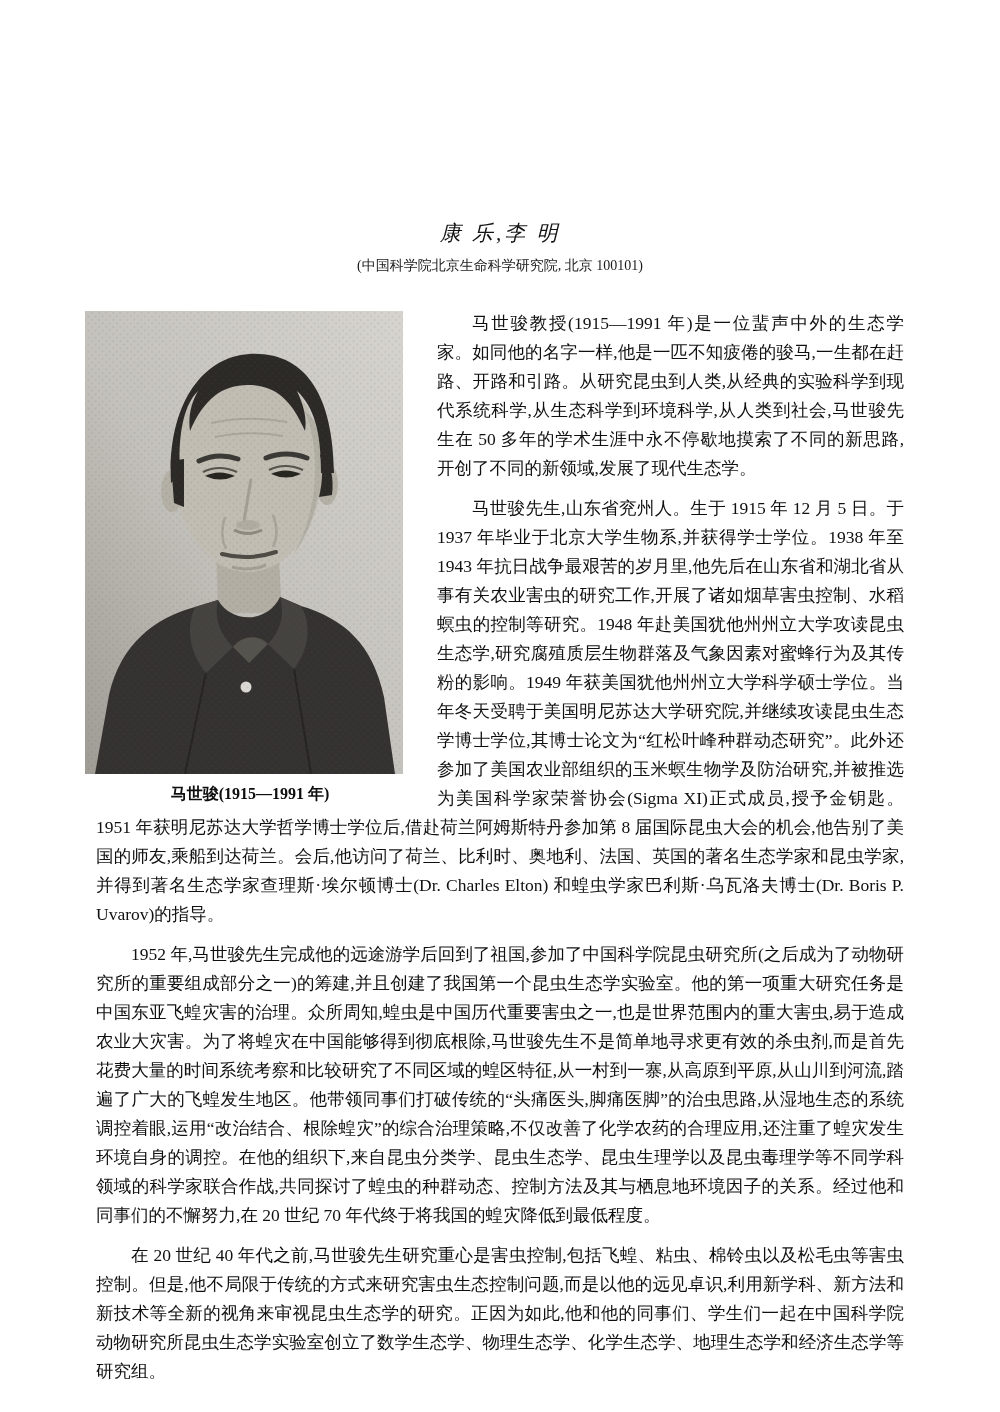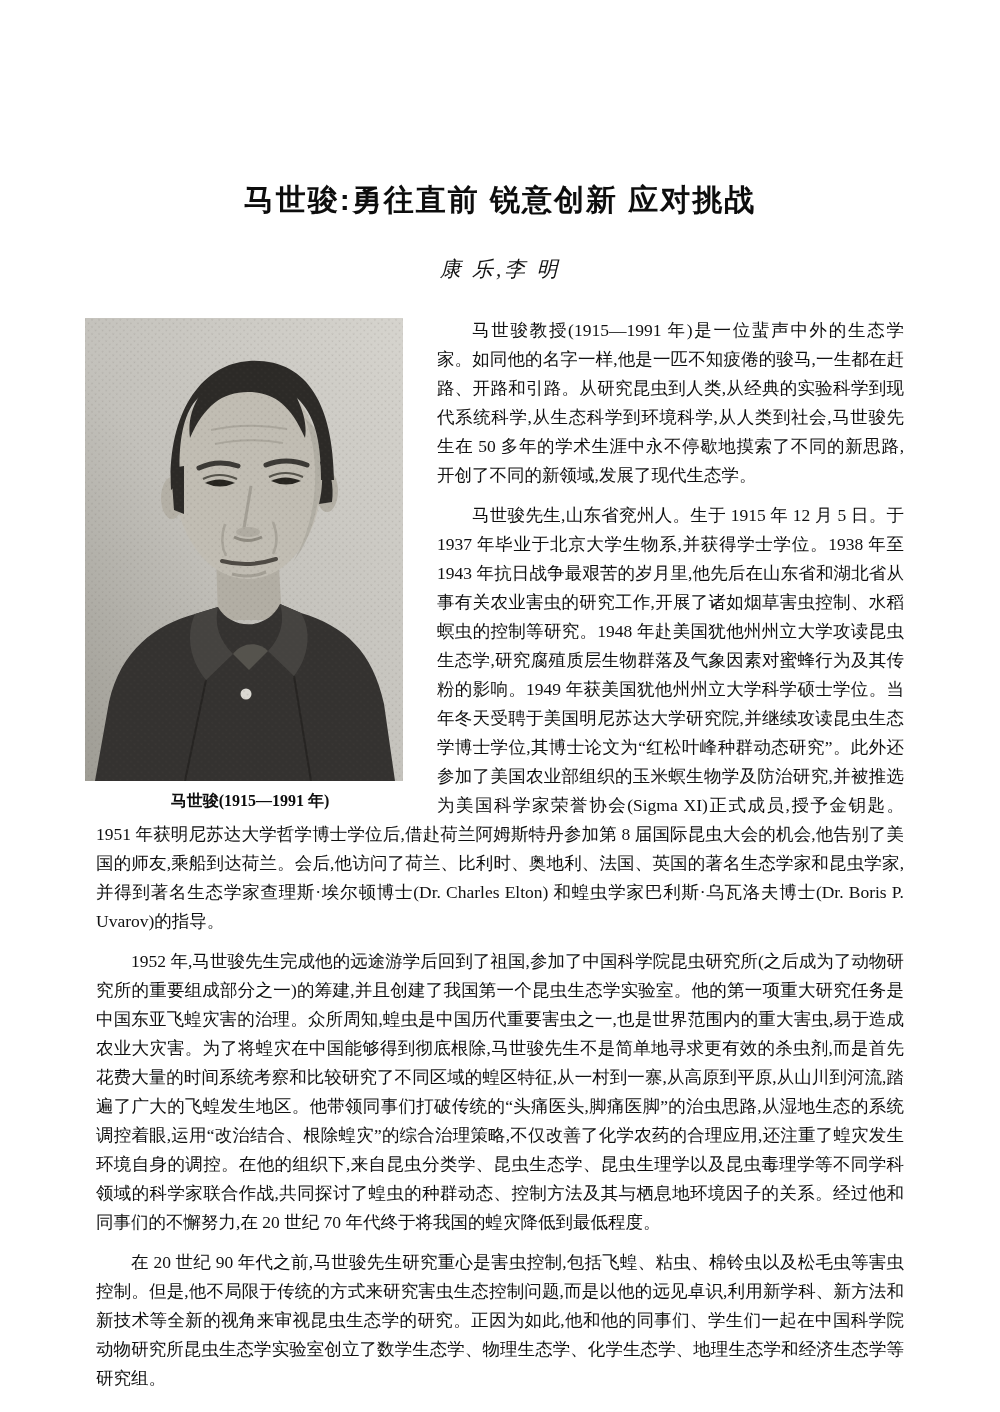--- a/index.html
+++ b/index.html
@@ -75,24 +75,24 @@
     font-size: 16px;
     line-height: 22px;
     color: #0d0d0d;
   }
 </style>
 </head>
 <body>
 
 <div class="page">
 
-  <h1 class="title">马世骏:勇往直前 锐意创新 应对挑战</h1>
 
   <div class="authors">康 乐,李 明</div>
 
+  <div class="affiliation">(中国科学院北京生命科学研究院, 北京 100101)</div>
 
   <div class="article">
 
     <figure class="portrait">
       <svg viewBox="0 0 318 463" xmlns="http://www.w3.org/2000/svg" role="img">
         <defs>
           <linearGradient id="bg" x1="1" y1="0" x2="0" y2="1">
             <stop offset="0" stop-color="#d6d4ce"></stop>
             <stop offset="0.55" stop-color="#c3c1bb"></stop>
             <stop offset="1" stop-color="#9e9c94"></stop>
@@ -155,16 +155,16 @@
         <circle cx="161" cy="376" r="5.5" fill="#dbd9d3"></circle>
 
         <rect width="318" height="463" fill="url(#dots)"></rect>
       </svg>
       <figcaption>马世骏(1915—1991 年)</figcaption>
     </figure>
 
     <p>马世骏教授(1915—1991 年)是一位蜚声中外的生态学家。如同他的名字一样,他是一匹不知疲倦的骏马,一生都在赶路、开路和引路。从研究昆虫到人类,从经典的实验科学到现代系统科学,从生态科学到环境科学,从人类到社会,马世骏先生在 50 多年的学术生涯中永不停歇地摸索了不同的新思路,开创了不同的新领域,发展了现代生态学。</p>
     <p>马世骏先生,山东省兖州人。生于 1915 年 12 月 5 日。于 1937 年毕业于北京大学生物系,并获得学士学位。1938 年至 1943 年抗日战争最艰苦的岁月里,他先后在山东省和湖北省从事有关农业害虫的研究工作,开展了诸如烟草害虫控制、水稻螟虫的控制等研究。1948 年赴美国犹他州州立大学攻读昆虫生态学,研究腐殖质层生物群落及气象因素对蜜蜂行为及其传粉的影响。1949 年获美国犹他州州立大学科学硕士学位。当年冬天受聘于美国明尼苏达大学研究院,并继续攻读昆虫生态学博士学位,其博士论文为“红松叶峰种群动态研究”。此外还参加了美国农业部组织的玉米螟生物学及防治研究,并被推选为美国科学家荣誉协会(Sigma XI)正式成员,授予金钥匙。1951 年获明尼苏达大学哲学博士学位后,借赴荷兰阿姆斯特丹参加第 8 届国际昆虫大会的机会,他告别了美国的师友,乘船到达荷兰。会后,他访问了荷兰、比利时、奥地利、法国、英国的著名生态学家和昆虫学家,并得到著名生态学家查理斯·埃尔顿博士(Dr. Charles Elton) 和蝗虫学家巴利斯·乌瓦洛夫博士(Dr. Boris P. Uvarov)的指导。</p>
     <p>1952 年,马世骏先生完成他的远途游学后回到了祖国,参加了中国科学院昆虫研究所(之后成为了动物研究所的重要组成部分之一)的筹建,并且创建了我国第一个昆虫生态学实验室。他的第一项重大研究任务是中国东亚飞蝗灾害的治理。众所周知,蝗虫是中国历代重要害虫之一,也是世界范围内的重大害虫,易于造成农业大灾害。为了将蝗灾在中国能够得到彻底根除,马世骏先生不是简单地寻求更有效的杀虫剂,而是首先花费大量的时间系统考察和比较研究了不同区域的蝗区特征,从一村到一寨,从高原到平原,从山川到河流,踏遍了广大的飞蝗发生地区。他带领同事们打破传统的“头痛医头,脚痛医脚”的治虫思路,从湿地生态的系统调控着眼,运用“改治结合、根除蝗灾”的综合治理策略,不仅改善了化学农药的合理应用,还注重了蝗灾发生环境自身的调控。在他的组织下,来自昆虫分类学、昆虫生态学、昆虫生理学以及昆虫毒理学等不同学科领域的科学家联合作战,共同探讨了蝗虫的种群动态、控制方法及其与栖息地环境因子的关系。经过他和同事们的不懈努力,在 20 世纪 70 年代终于将我国的蝗灾降低到最低程度。</p>
-    <p>在 20 世纪 90 年代之前,马世骏先生研究重心是害虫控制,包括飞蝗、粘虫、棉铃虫以及松毛虫等害虫控制。但是,他不局限于传统的方式来研究害虫生态控制问题,而是以他的远见卓识,利用新学科、新方法和新技术等全新的视角来审视昆虫生态学的研究。正因为如此,他和他的同事们、学生们一起在中国科学院动物研究所昆虫生态学实验室创立了数学生态学、物理生态学、化学生态学、地理生态学和经济生态学等研究组。</p>
+    <p>在 20 世纪 40 年代之前,马世骏先生研究重心是害虫控制,包括飞蝗、粘虫、棉铃虫以及松毛虫等害虫控制。但是,他不局限于传统的方式来研究害虫生态控制问题,而是以他的远见卓识,利用新学科、新方法和新技术等全新的视角来审视昆虫生态学的研究。正因为如此,他和他的同事们、学生们一起在中国科学院动物研究所昆虫生态学实验室创立了数学生态学、物理生态学、化学生态学、地理生态学和经济生态学等研究组。</p>
 
   </div>
 </div>
 
 </body></html>

